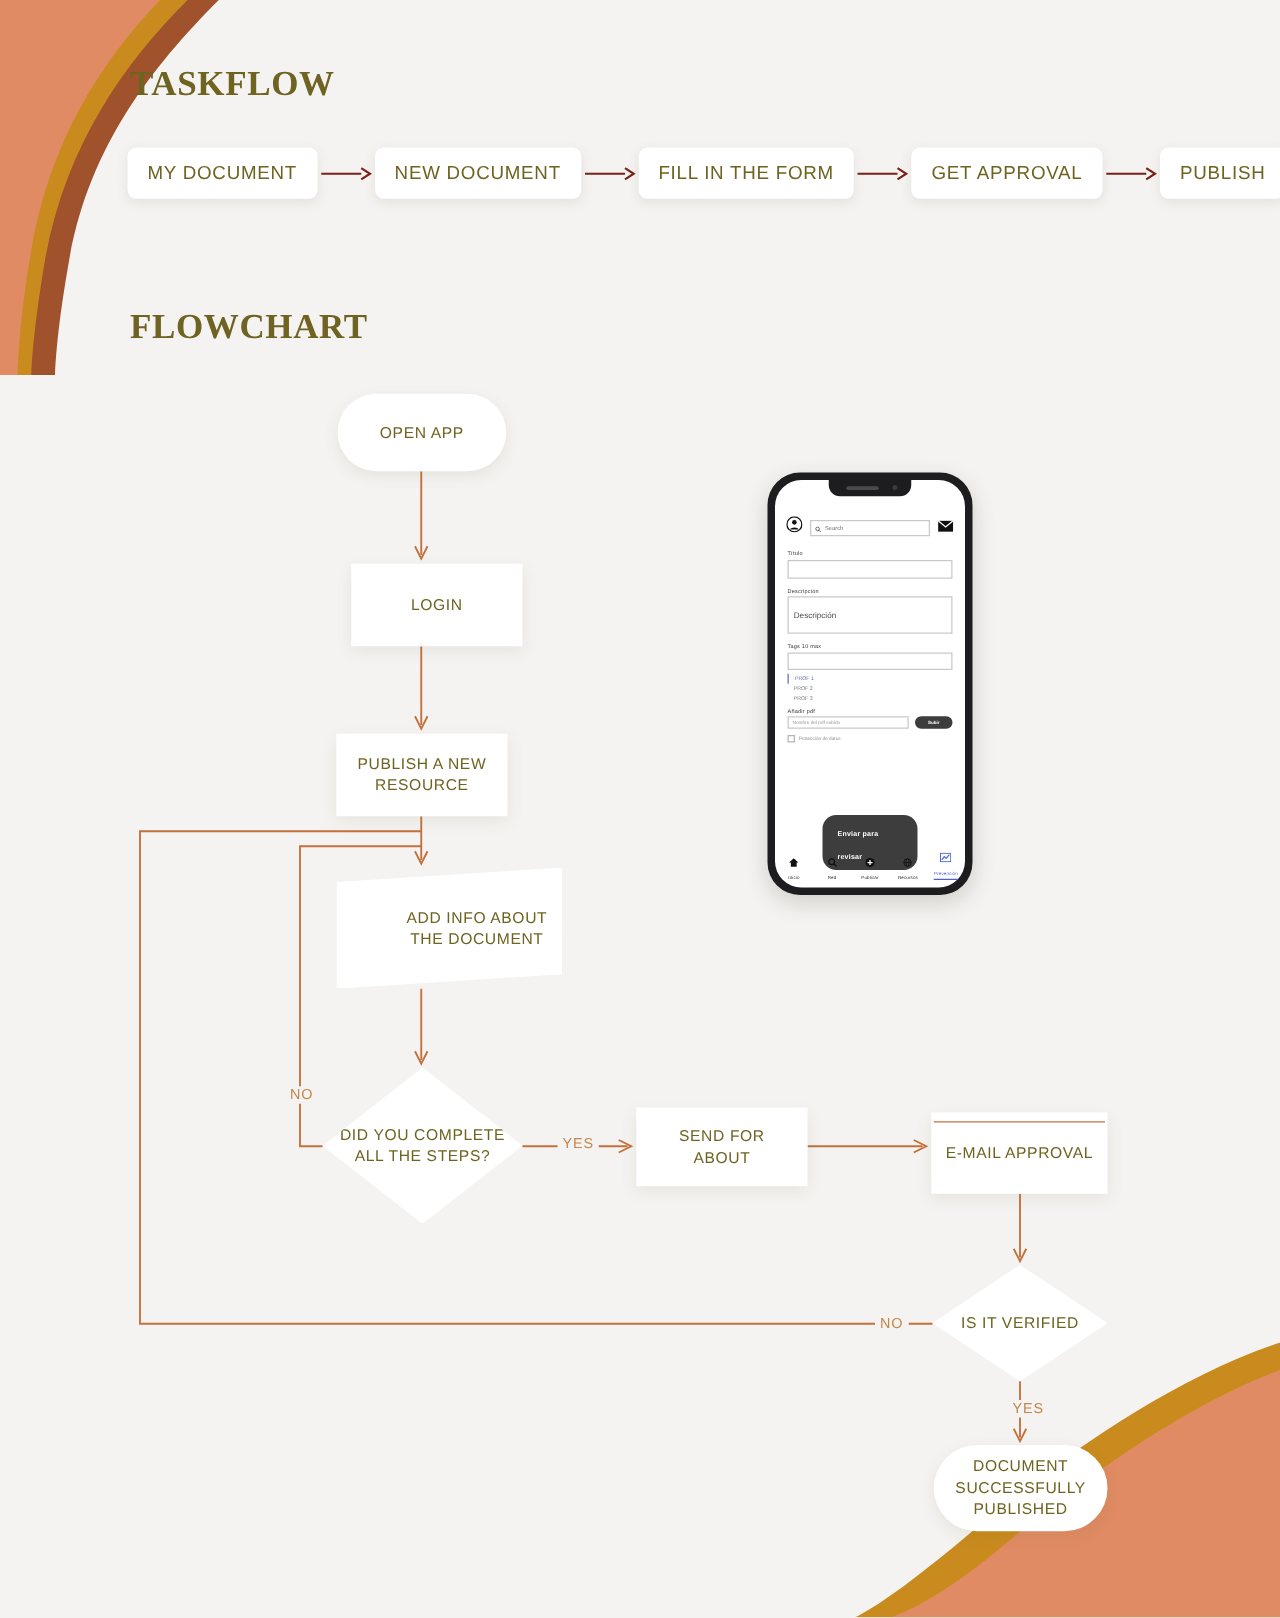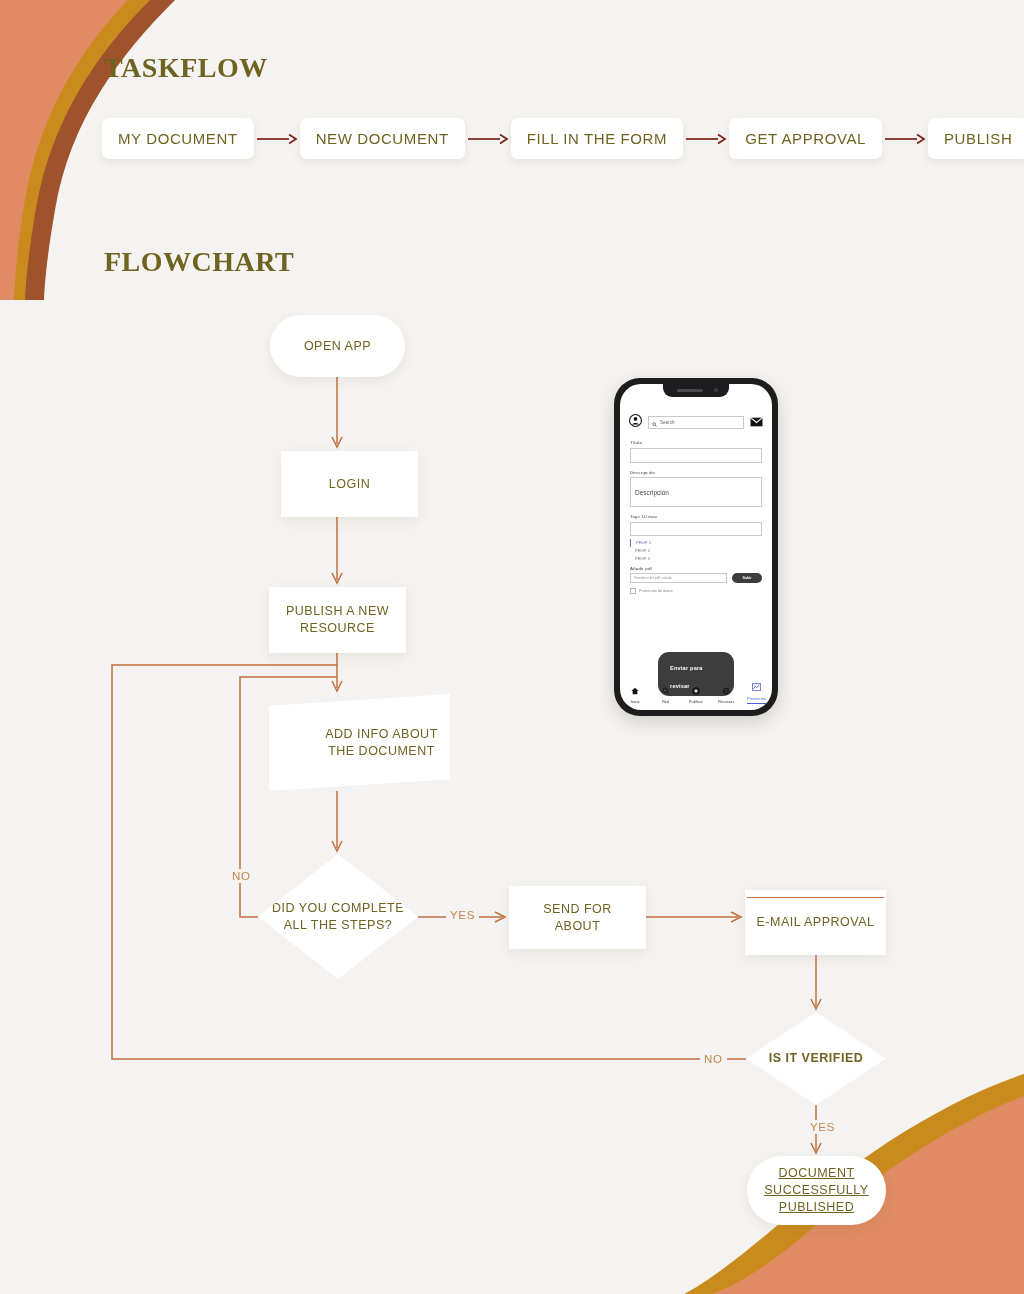--- a/index.html
+++ b/index.html
@@ -75,22 +75,22 @@
     justify-content: center;
   }
 
   #node-open-app      { left: 270px; top: 315px;  width: 135px; height: 62px; }
   #node-login         { left: 269px; top: 451px;  width: 137px; height: 66px; margin-left: 12px; }
   #node-publish-new   { left: 269px; top: 587px;  width: 137px; height: 66px; justify-content: center; }
   #node-add-info      { left: 269px; top: 694px;  width: 137px; height: 97px; }
   #node-decision-1    { left: 258px; top: 854px;  width: 160px; height: 125px; }
   #node-send-review   { left: 509px; top: 886px;  width: 137px; height: 63px; }
   #node-email         { left: 745px; top: 890px;  width: 141px; height: 65px; }
-  #node-decision-2    { left: 746px; top: 1012px; width: 140px; height: 93px; font-weight: bold; }
-  #node-published     { left: 747px; top: 1156px; width: 139px; height: 69px; text-decoration: underline; }
+  #node-decision-2    { left: 746px; top: 1012px; width: 140px; height: 93px; }
+  #node-published     { left: 747px; top: 1156px; width: 139px; height: 69px; }
 
   #email-rule {
     position: absolute; left: 747px; top: 897px;
     width: 137px; height: 0; border-top: 1.6px solid #c2713c;
   }
 
   .edge-label {
     position: absolute;
     font-size: 11.5px;
     color: #c2884c;

